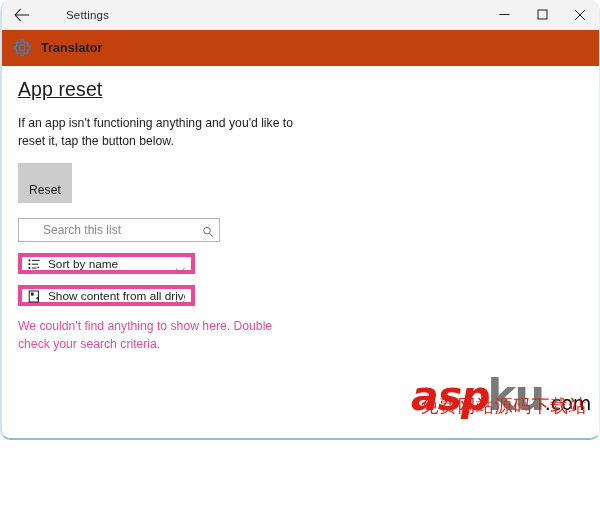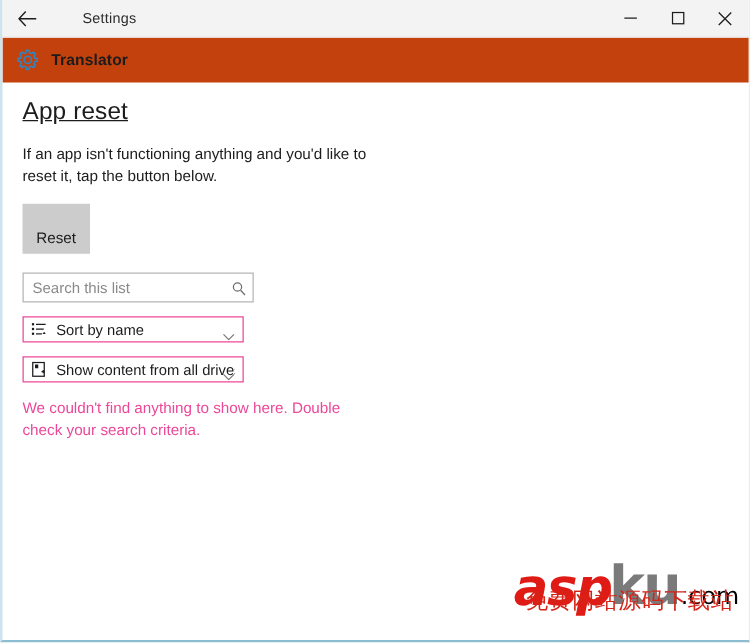--- a/index.html
+++ b/index.html
@@ -11,27 +11,28 @@
     width: 600px;
     height: 514px;
     font-family: "Liberation Sans", sans-serif;
     -webkit-font-smoothing: antialiased;
     overflow: hidden;
   }
 
   .window {
     position: relative;
     width: 600px;
-    height: 514px;
+    height: 440px;
     box-sizing: border-box;
     background: #ffffff;
     border-left: 2px solid #cfe3ec;
     border-right: 1px solid #e8eef1;
     border-bottom: 2px solid #8cbdd0;
     overflow: hidden;
+    border-radius: 10px;
   }
 
   
   .titlebar {
     position: relative;
     height: 29px;
     background: #f3f3f3;
     border-bottom: 1px solid #eaeaea;
     display: flex;
     align-items: center;
@@ -131,20 +132,21 @@
 
   .search-box {
     position: relative;
     margin-top: 15px;
     width: 183px;
     height: 22px;
     border: 1px solid #b5b5b5;
     background: #ffffff;
     display: flex;
     align-items: flex-start;
+    padding-left: 17px;
   }
   .search-input {
     border: none;
     outline: none;
     background: transparent;
     font-family: "Liberation Sans", sans-serif;
     font-size: 12px;
     color: #3c3c3c;
     padding: 0 22px 0 7px;
     width: 100%;
@@ -159,21 +161,21 @@
     transform: translateY(-50%);
     width: 12px;
     height: 12px;
   }
 
   .combo {
     position: relative;
     margin-top: 11px;
     width: 177px;
     height: 21px;
-    border: 1px solid #ec4899;
+    border: 4px solid #ec4899;
     background: #ffffff;
     display: flex;
     align-items: center;
     padding: 0 6px;
     box-sizing: border-box;
     cursor: default;
   }
   .combo-icon {
     width: 13px;
     height: 13px;

